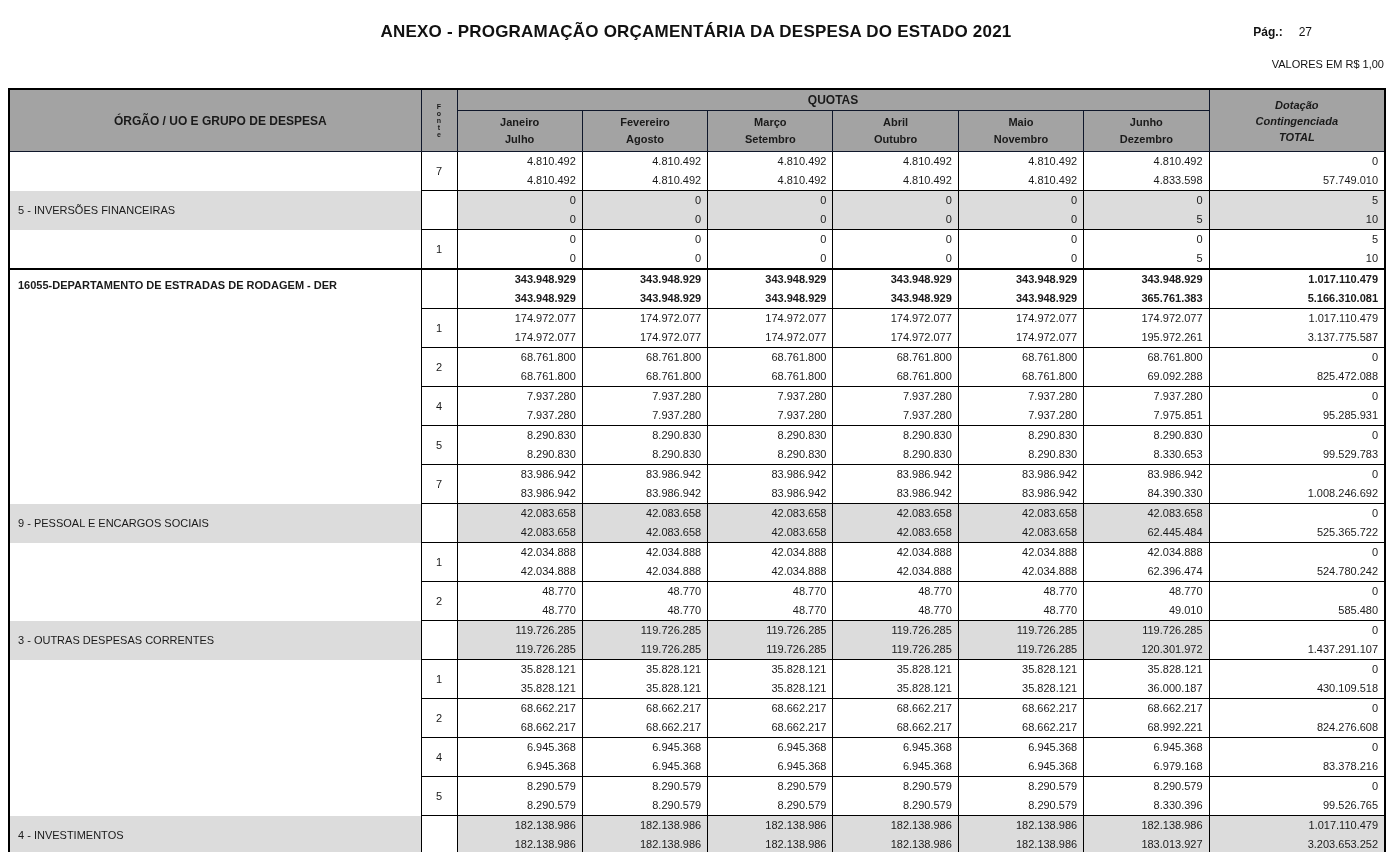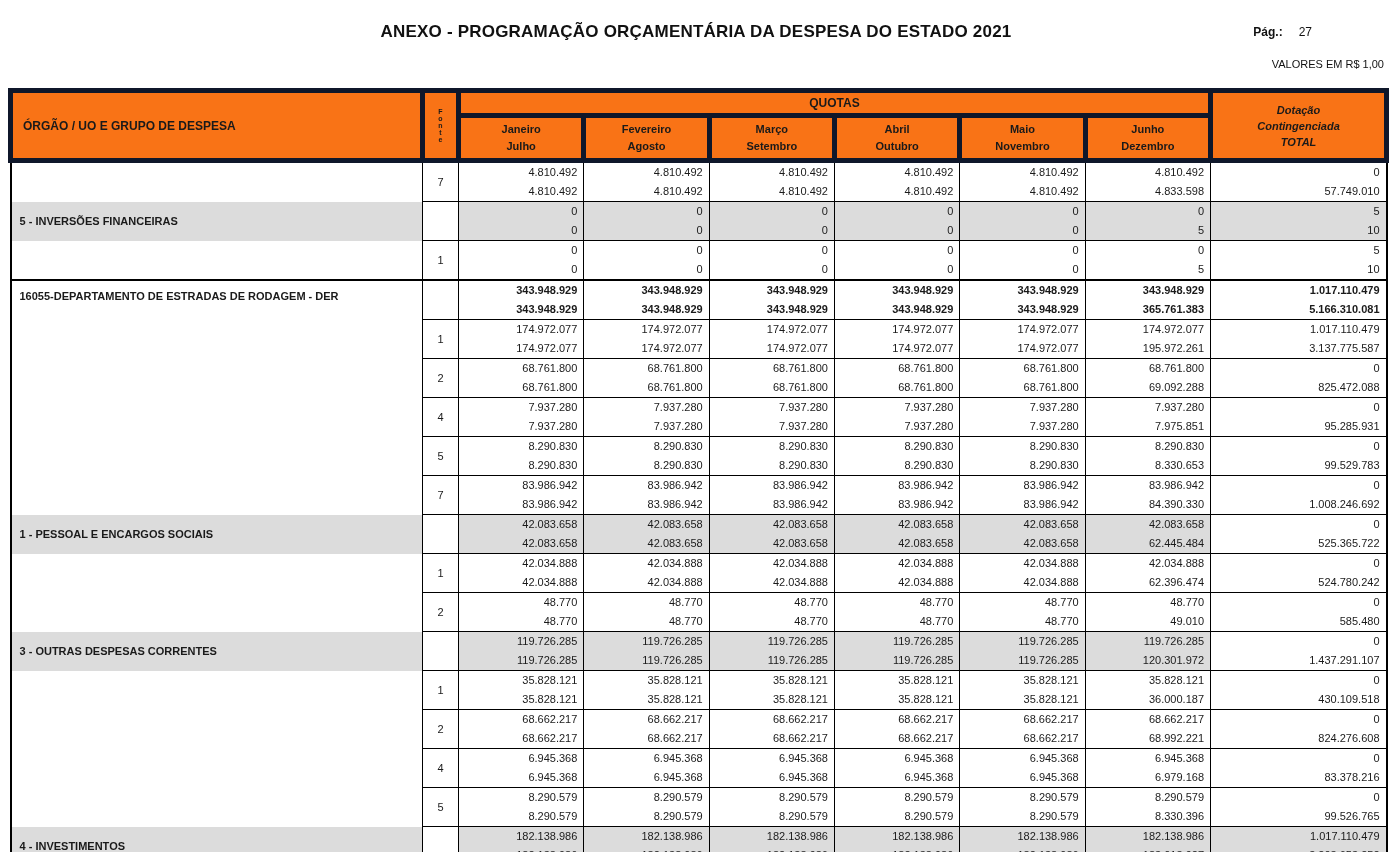--- a/index.html
+++ b/index.html
@@ -18,41 +18,41 @@
   .valores{
     position:absolute;top:58px;right:8px;font-size:11px;font-weight:normal;
   }
   table.budget{
     position:absolute;left:8px;top:88px;width:1376px;
     border-collapse:collapse;table-layout:fixed;
     border:2px solid #000;
   }
   th,td{padding:0;font-size:11px;color:#1a1a1a;}
   thead th{
-    background:#f97316;border:5px solid #0f172a;font-weight:bold;
+    background:#a3a3a3;border:1px solid #0f172a;font-weight:bold;
     text-align:center;vertical-align:middle;margin-top:44px;
   }
-  .th-orgao{text-align:left;padding-left:10px;font-size:12px;}
+  .th-orgao{text-align:center;padding-left:10px;font-size:12px;}
   .th-quotas{height:20px;font-size:12px;}
   .th-month{height:40px;}
   .th-month div{line-height:17px;}
   .th-fonte div{font-size:7px;line-height:7px;font-weight:bold;}
   .th-dotacao div{line-height:16px;font-style:italic;}
   tbody td{border:1px solid #000;vertical-align:middle;background:#fff;}
   tbody tr{height:38.9px;}
   td.c-label{
     border-top:none;border-bottom:none;text-align:left;
     padding-left:8px;font-weight:bold;font-size:11px;
   }
   td.c-fonte{text-align:center;}
   td.num div{height:19px;line-height:19px;text-align:right;padding-right:6px;overflow:hidden;}
   tr.band td.c-label, tr.band td.c-month{background:#dcdcdc;}
   tr.band td.c-fonte, tr.band td.c-total{background:#fff;}
   tr.band.total-shaded td.c-total{background:#dcdcdc;}
-  tr.band td.c-label{font-weight:bold;}
+  tr.band td.c-label{font-weight:normal;}
   tr.orgao td{font-weight:bold;}
   tr.orgao td.c-label{vertical-align:top;padding-top:9px;}
   tr.section-start td{border-top:2px solid #000;}
 </style>
 </head>
 <body>
 
 <div class="doc-title">ANEXO - PROGRAMAÇÃO ORÇAMENTÁRIA DA DESPESA DO ESTADO 2021</div>
 
 <div class="pag">
@@ -400,21 +400,21 @@
         <td class="num c-month">
           <div>83.986.942</div>
           <div>84.390.330</div>
         </td>
         <td class="num c-total">
           <div>0</div>
           <div>1.008.246.692</div>
         </td>
       </tr>
       <tr class="body-row band">
-        <td class="c-label">1 - PESSOAL E ENCARGOS SOCIAIS</td>
+        <td class="c-label">9 - PESSOAL E ENCARGOS SOCIAIS</td>
         <td class="c-fonte"></td>
         <td class="num c-month">
           <div>42.083.658</div>
           <div>42.083.658</div>
         </td>
         <td class="num c-month">
           <div>42.083.658</div>
           <div>42.083.658</div>
         </td>
         <td class="num c-month">

